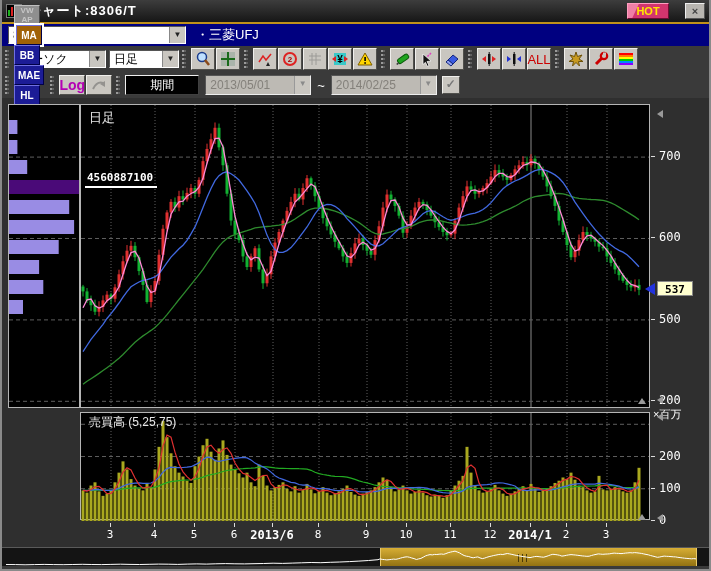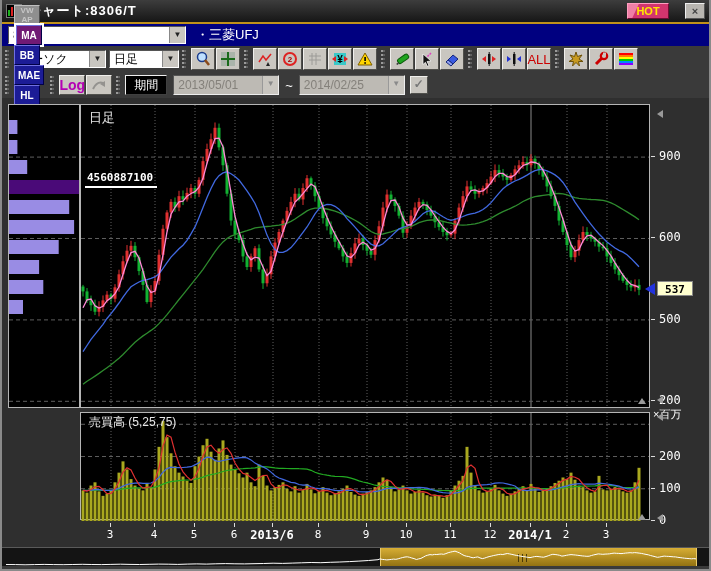--- a/index.html
+++ b/index.html
@@ -42,25 +42,25 @@
         margin:0 5px 0 3px;}
   .tbtn{width:24px;height:22px;background:#c9c6c0;border:1px solid;
         border-color:#f0efec #50504c #50504c #f0efec;display:flex;align-items:center;
         justify-content:center;margin-right:1px;padding:0;font-family:inherit;}
   .tbtn.disabled svg,.tbtn.disabled span{opacity:.45;filter:grayscale(1);}
   .ibtn{min-width:26px;height:20px;background:#1c1c96;color:#fff;font-size:10px;font-weight:bold;
         border:1px solid;border-color:#7070e0 #000048 #000048 #7070e0;margin-right:3px;
         display:flex;flex-direction:column;align-items:center;justify-content:center;
         line-height:9px;padding:0 3px;font-family:inherit;}
   .ibtn.two{font-size:8px;letter-spacing:0;}
-  .ibtn.selected{background:#701a75;box-shadow:0 0 0 2px #fff;margin:0 5px 0 2px;}
+  .ibtn.selected{background:#a16207;box-shadow:0 0 0 2px #fff;margin:0 5px 0 2px;}
   .ibtn.disabled{background:#8f8f8f;color:#c6c6c6;border-color:#c0c0c0 #4a4a4a #4a4a4a #c0c0c0;}
   .log-label{color:#b400b4;font-weight:bold;font-size:14px;}
   #period-btn{height:20px;background:#000;color:#fff;font-size:12px;border:1px solid;
-        border-color:#efefef #404040 #404040 #efefef;padding:1px 8px;margin-right:6px;font-family:inherit;}
+        border-color:#efefef #404040 #404040 #efefef;padding:1px 24px;margin-right:6px;font-family:inherit;}
   .dcombo{display:flex;width:106px;height:20px;border:1px solid;border-color:#555 #eee #eee #555;
         background:#bdbab4;}
   .dcombo .cfield{color:#84817b;font-size:12px;padding:1px 4px;flex:1;line-height:16px;}
   .dcombo .cbtn{width:16px;background:#c9c6c0;border-left:1px solid #999;color:#8a8a8a;
         font-size:8px;text-align:center;line-height:16px;}
   #tilde{color:#fff;font-size:13px;margin:0 6px;}
   #range-check{width:18px;height:18px;background:#c9c6c0;border:1px solid;
         border-color:#f0efec #50504c #50504c #f0efec;color:#777;font-size:12px;font-weight:bold;
         text-align:center;line-height:15px;margin-left:5px;}
   
@@ -782,21 +782,21 @@
         <rect x="556.5" y="54.80597014925373" width="3" height="53.19402985074627" fill="#a9a81f"></rect>
         <path d="M2 77.4L6 77.4L10 77.3L14 77.1L18 77.1L22 77.3L26 77.3L30 77.3L34 77.1L38 76.7L42 75.9L46 75.4L50 75.1L54 74.9L58 74.9L62 74.9L66 74.7L70 74.6L74 74.1L78 72.9L82 71.1L86 69.7L90 68.7L94 68.1L98 67.6L102 67.2L106 67.0L110 66.8L114 66.2L118 65.3L122 64.1L126 62.7L130 61.7L134 60.9L138 59.8L142 58.5L146 57.5L150 56.9L154 56.3L158 55.8L162 55.6L166 55.3L170 55.1L174 54.8L178 54.1L182 53.7L186 53.8L190 54.3L194 54.9L198 55.3L202 55.4L206 55.5L210 55.6L214 55.5L218 55.7L222 55.8L226 56.2L230 57.3L234 59.2L238 60.6L242 61.5L246 62.2L250 62.8L254 63.3L258 63.5L262 63.7L266 64.2L270 65.1L274 66.4L278 67.9L282 69.0L286 69.9L290 71.0L294 72.2L298 72.9L302 73.3L306 73.5L310 73.9L314 74.3L318 74.7L322 74.8L326 74.9L330 75.7L334 76.1L338 76.2L342 76.3L346 76.5L350 76.8L354 77.1L358 77.3L362 77.5L366 77.7L370 77.7L374 77.5L378 77.4L382 77.1L386 75.9L390 75.4L394 75.3L398 75.3L402 75.2L406 75.2L410 75.1L414 75.0L418 75.1L422 75.2L426 75.2L430 75.1L434 75.1L438 75.0L442 74.9L446 75.0L450 75.0L454 75.3L458 75.6L462 75.7L466 75.6L470 75.5L474 75.5L478 75.2L482 74.8L486 74.5L490 74.0L494 73.7L498 73.4L502 73.2L506 73.1L510 73.0L514 72.8L518 72.3L522 72.3L526 72.4L530 72.6L534 72.9L538 74.0L542 74.5L546 74.7L550 74.7L554 74.4L558 73.8" fill="none" stroke="#22aa22" stroke-width="1.2"></path>
         <path d="M2 77.4L6 77.5L10 77.2L14 76.6L18 76.6L22 77.1L26 77.3L30 77.3L34 76.7L38 75.3L42 73.1L46 71.5L50 70.6L54 70.2L58 69.9L62 70.3L66 70.4L70 70.0L74 68.0L78 64.4L82 59.1L86 55.6L90 54.1L94 54.5L98 54.7L102 54.5L106 54.2L110 53.7L114 51.9L118 49.8L122 46.6L126 44.2L130 44.6L134 47.6L138 48.5L142 47.5L146 46.6L150 46.0L154 45.4L158 44.9L162 44.4L166 44.9L170 46.9L174 50.1L178 52.1L182 53.9L186 55.9L190 59.1L194 62.7L198 65.0L202 66.4L206 67.9L210 69.3L214 69.9L218 71.5L222 72.1L226 71.9L230 73.8L234 75.1L238 75.6L242 75.3L246 75.8L250 76.6L254 77.4L258 77.6L262 77.4L266 77.4L270 77.3L274 77.7L278 78.6L282 78.9L286 78.8L290 78.7L294 78.7L298 77.9L302 76.6L306 75.5L310 75.2L314 75.4L318 75.7L322 75.2L326 74.9L330 74.7L334 74.6L338 74.4L342 74.6L346 75.2L350 76.3L354 77.6L358 78.9L362 79.7L366 80.0L370 80.1L374 80.1L378 79.3L382 77.9L386 74.5L390 73.1L394 72.6L398 72.2L402 71.9L406 71.7L410 71.1L414 70.1L418 69.8L422 70.0L426 70.8L430 71.8L434 73.0L438 76.2L442 77.2L446 77.6L450 77.1L454 76.8L458 76.9L462 77.0L466 77.3L470 77.0L474 76.2L478 75.0L482 73.8L486 72.8L490 71.6L494 71.1L498 70.7L502 71.0L506 71.1L510 71.1L514 71.2L518 70.2L522 70.5L526 71.0L530 71.6L534 72.4L538 73.2L542 74.6L546 75.6L550 76.0L554 75.6L558 73.9" fill="none" stroke="#4169e1" stroke-width="1.2"></path>
         <path d="M2 77.4L6 78.1L10 76.5L14 73.8L18 73.4L22 76.8L26 80.6L30 80.3L34 75.8L38 68.8L42 59.1L46 54.8L50 57.0L54 65.0L58 71.5L62 75.2L66 74.4L70 73.8L74 66.8L78 54.8L82 32.8L86 22.0L90 24.2L94 39.2L98 51.0L102 58.8L106 63.6L110 67.1L114 63.6L118 55.6L122 43.0L126 33.9L130 32.2L134 37.1L138 40.3L142 36.5L146 34.9L150 40.3L154 50.0L158 56.1L162 60.4L166 61.5L170 64.5L174 67.4L178 64.7L182 62.5L186 62.3L190 70.9L194 74.7L198 74.5L202 71.8L206 72.3L210 74.5L214 75.8L218 77.1L222 76.6L226 75.9L230 74.8L234 75.9L238 78.3L242 77.6L246 77.4L250 78.7L254 80.8L258 80.4L262 78.2L266 75.5L270 75.8L274 77.7L278 81.1L282 81.7L286 80.8L290 79.0L294 76.8L298 73.6L302 69.3L306 66.8L310 68.5L314 73.1L318 76.3L322 75.8L326 75.4L330 76.8L334 79.0L338 78.9L342 78.6L346 79.6L350 81.8L354 82.4L358 82.6L362 83.1L366 83.3L370 81.5L374 77.4L378 72.5L382 67.7L386 54.8L390 52.1L394 55.3L398 69.9L402 76.5L406 78.4L410 77.9L414 75.3L418 75.0L422 76.6L426 80.3L430 81.3L434 80.6L438 78.2L442 75.8L446 75.4L450 73.8L454 74.7L458 75.2L462 77.4L466 77.4L470 75.4L474 73.0L478 70.3L482 67.4L486 66.1L490 63.4L494 64.2L498 66.3L502 71.1L506 74.7L510 77.1L514 78.4L518 73.6L522 72.5L526 72.2L530 76.5L534 75.8L538 75.4L542 76.3L546 78.1L550 78.4L554 75.4L558 67.2" fill="none" stroke="#e03030" stroke-width="1.2"></path>
       </svg>
     <span id="vol-label">売買高 (5,25,75)</span>
   </div>
 
   <div id="price-gutter" class="axis-gutter">
       <div class="ytickmark" style="top:52.09703504043128px"></div>
-      <div class="ytick" style="top:45.09703504043128px">900</div>
+      <div class="ytick" style="top:45.09703504043128px">700</div>
       <div class="ytickmark" style="top:133.49865229110515px"></div>
       <div class="ytick" style="top:126.49865229110515px">600</div>
       <div class="ytickmark" style="top:214.90026954177898px"></div>
       <div class="ytick" style="top:207.90026954177898px">500</div>
       <div class="ytickmark" style="top:296.3018867924528px"></div>
       <div class="ytick" style="top:289.3018867924528px">200</div>
     </div>
   <div id="vol-gutter" class="axis-gutter">
       <div class="ytickmark" style="top:43.5223880597015px"></div>
       <div class="ytick" style="top:36.5223880597015px">200</div>

